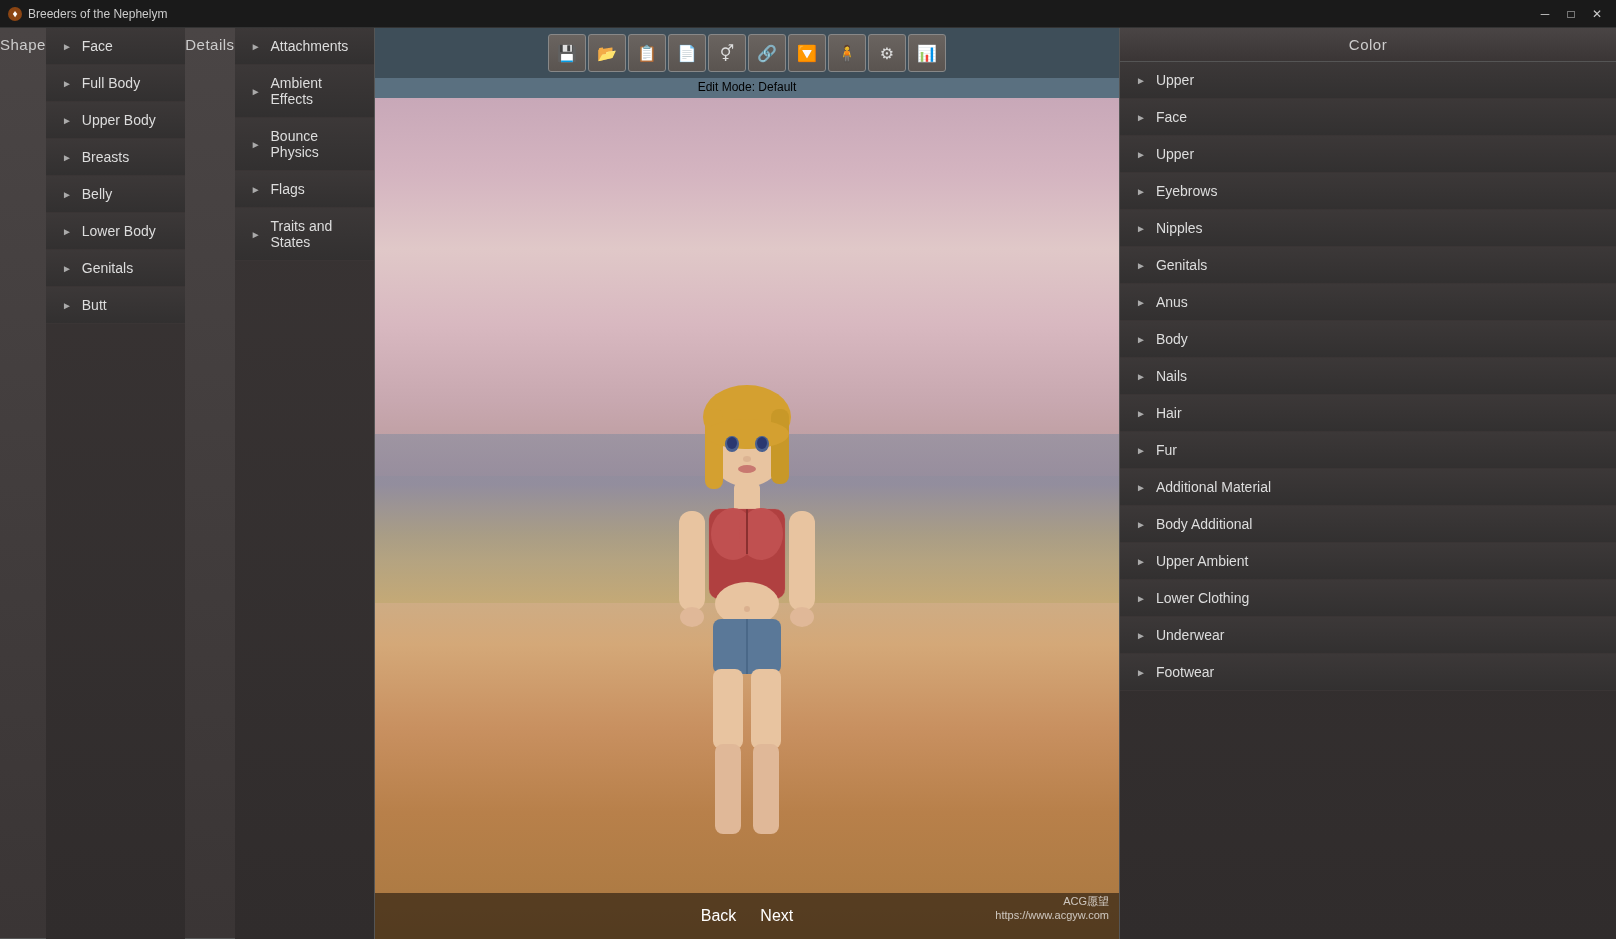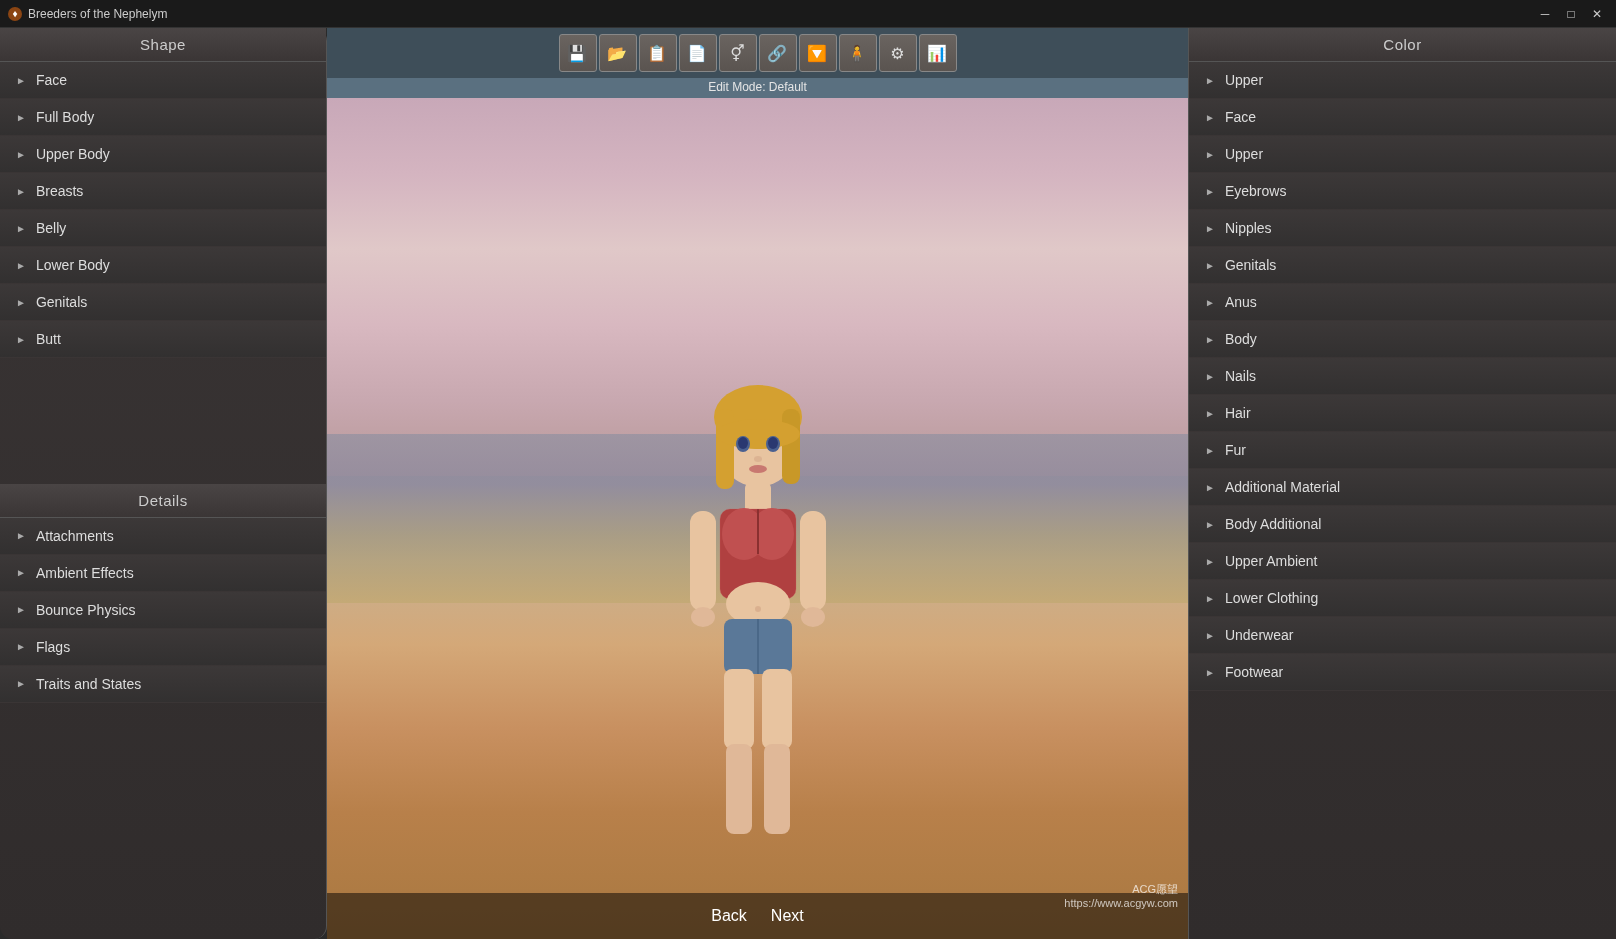--- a/index.html
+++ b/index.html
@@ -65,27 +65,26 @@
 
     
     .main-layout {
       display: flex;
       flex: 1;
       overflow: hidden;
     }
 
     
     .left-panel {
-      width: 327px;
+      width: 375px;
       background: linear-gradient(to bottom, #3a3535, #302c2c);
       display: flex;
-      flex-direction: column;
+      flex-direction: row;
       flex-shrink: 0;
       border-right: 1px solid #555;
-      border-radius: 13px;
     }
 
     .panel-section-header {
       text-align: center;
       padding: 8px 0;
       color: #ccc;
       font-size: 15px;
       font-weight: normal;
       background: linear-gradient(to bottom, #4a4545, #3a3535);
       border-bottom: 1px solid #555;
@@ -142,21 +141,21 @@
       border-radius: 3px;
       cursor: pointer;
       display: flex;
       align-items: center;
       justify-content: center;
       color: #ddd;
       font-size: 16px;
     }
     .edit-mode-label {
       text-align: center;
-      color: #e5e5e5;
+      color: #000000;
       font-size: 12px;
       padding: 2px 0 4px;
       flex-shrink: 0;
     }
 
     
     .scene {
       flex: 1;
       position: relative;
       overflow: hidden;
@@ -244,32 +243,32 @@
       color: #fff;
       font-size: 16px;
       cursor: pointer;
       background: none;
       border: none;
       padding: 4px 12px;
     }
 
     
     .right-panel {
-      width: 428px;
+      width: 497px;
       background: linear-gradient(to bottom, #3a3535, #302c2c);
       display: flex;
       flex-direction: column;
       flex-shrink: 0;
       border-left: 1px solid #555;
     }
 
     
     .watermark {
       position: absolute;
-      bottom: 30px;
+      bottom: 18px;
       right: 10px;
       color: #fff;
       font-size: 11px;
       opacity: 0.7;
       text-align: right;
       margin-top: 30px;
     }
   </style>
 </head>
 <body>

